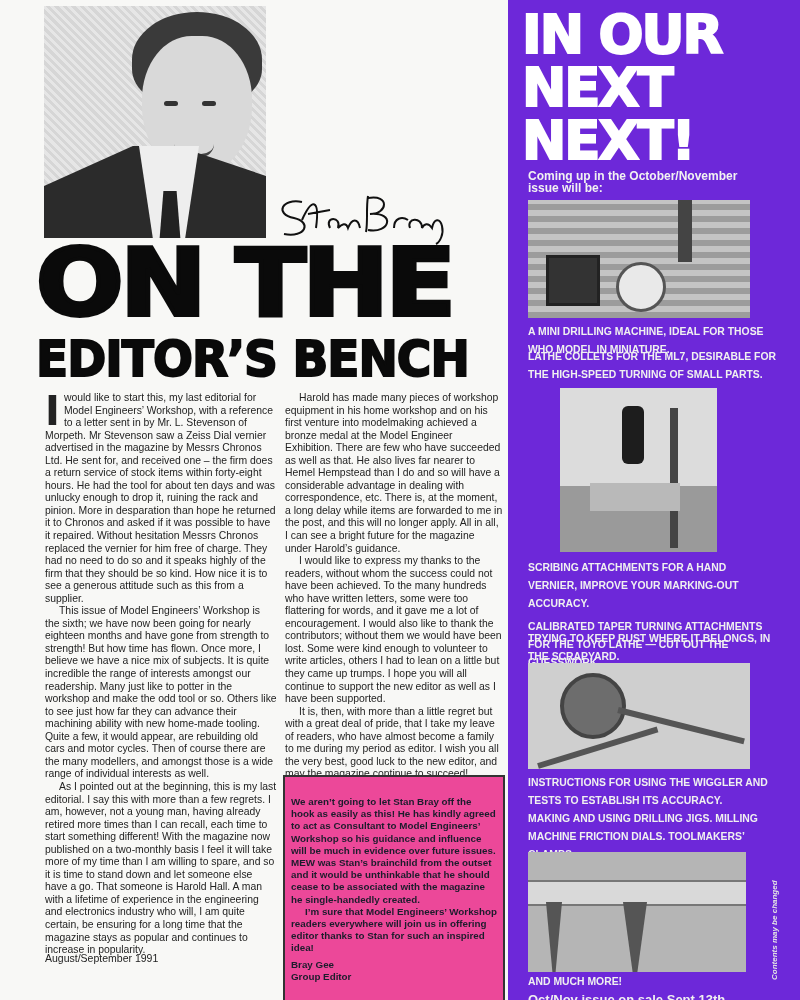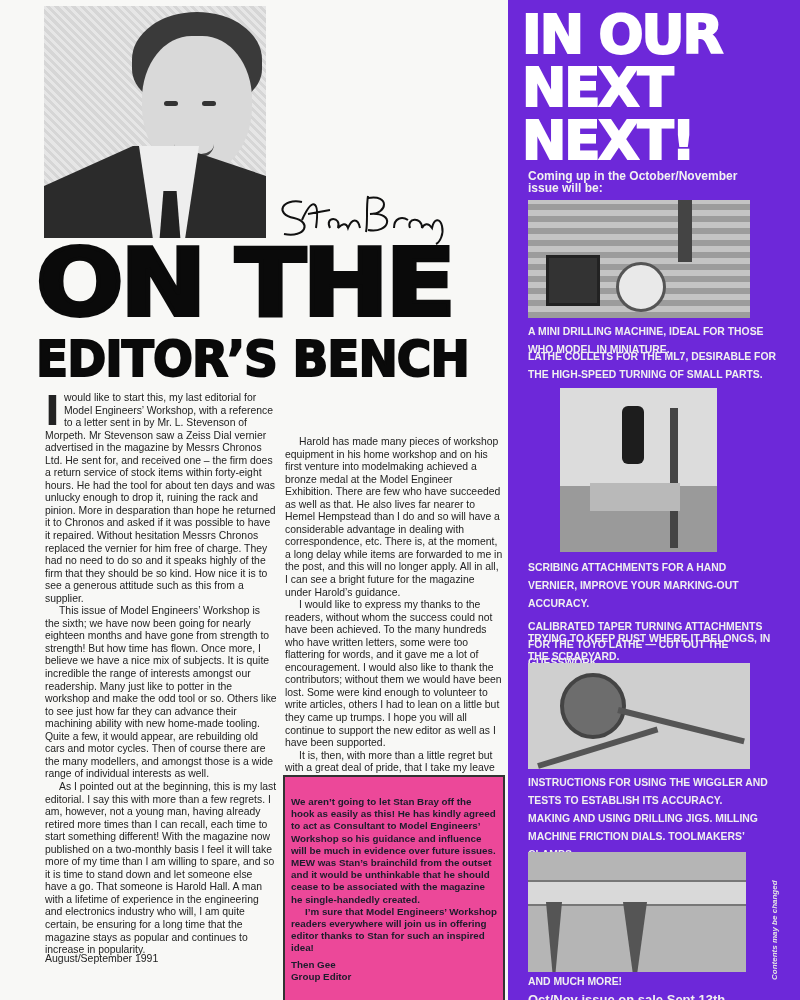--- a/index.html
+++ b/index.html
@@ -18,21 +18,21 @@
   .portrait .tie { position: absolute; left: 115px; top: 185px; width: 22px; height: 55px; background: #222; clip-path: polygon(20% 0, 80% 0, 100% 100%, 0 100%); }
 
   .signature { position: absolute; left: 272px; top: 188px; width: 230px; height: 60px; }
   .headline1 { position: absolute; left: 36px; top: 238px; width: 470px; font-family: "DejaVu Sans", sans-serif; font-weight: 900; font-size: 92px; line-height: 92px; letter-spacing: -3px; color: #0a0a0a; transform: scaleX(1.12); transform-origin: left; white-space: nowrap; -webkit-text-stroke: 4px #0a0a0a; }
   .headline2 { position: absolute; left: 36px; top: 333px; width: 470px; font-family: "DejaVu Sans", sans-serif; font-weight: 900; font-size: 50px; line-height: 52px; letter-spacing: -1px; color: #0a0a0a; white-space: nowrap; -webkit-text-stroke: 2px #0a0a0a; transform: scaleX(0.94); transform-origin: left; }
 
   .col { position: absolute; font-size: 10.4px; line-height: 12.55px; color: #222; }
   .col p { margin: 0; text-indent: 14px; }
   .col p.first { text-indent: 0; }
   .col1 { left: 45px; top: 392px; width: 232px; }
-  .col2 { left: 285px; top: 392px; width: 218px; margin-top: 44px; }
+  .col2 { left: 285px; top: 392px; width: 218px; }
   .dropcap { float: left; font-weight: 900; font-size: 40px; line-height: 34px; margin: 2px 4px 0 0; font-family: "DejaVu Sans", sans-serif; }
 
   .sidebar-box { position: absolute; left: 283px; top: 775px; width: 206px; padding: 19px 6px; background: #ec4899; border: 2px solid #333; font-size: 9.8px; line-height: 12.2px; font-weight: bold; color: #1c1c2c; }
   .sidebar-box p { margin: 0; }
   .sidebar-box p.indent { text-indent: 14px; }
   .sidebar-box .sign { margin-top: 4px; }
 
   .dateline { position: absolute; left: 45px; top: 952px; font-size: 10.5px; color: #222; }
 
   
@@ -92,21 +92,21 @@
 
   <div class="col col2">
     <p>Harold has made many pieces of workshop equipment in his home workshop and on his first venture into modelmaking achieved a bronze medal at the Model Engineer Exhibition. There are few who have succeeded as well as that. He also lives far nearer to Hemel Hempstead than I do and so will have a considerable advantage in dealing with correspondence, etc. There is, at the moment, a long delay while items are forwarded to me in the post, and this will no longer apply. All in all, I can see a bright future for the magazine under Harold’s guidance.</p>
     <p>I would like to express my thanks to the readers, without whom the success could not have been achieved. To the many hundreds who have written letters, some were too flattering for words, and it gave me a lot of encouragement. I would also like to thank the contributors; without them we would have been lost. Some were kind enough to volunteer to write articles, others I had to lean on a little but they came up trumps. I hope you will all continue to support the new editor as well as I have been supported.</p>
     <p>It is, then, with more than a little regret but with a great deal of pride, that I take my leave of readers, who have almost become a family to me during my period as editor. I wish you all the very best, good luck to the new editor, and may the magazine continue to succeed!</p>
   </div>
 
   <div class="sidebar-box">
     <p>We aren’t going to let Stan Bray off the hook as easily as this! He has kindly agreed to act as Consultant to Model Engineers’ Workshop so his guidance and influence will be much in evidence over future issues. MEW was Stan’s brainchild from the outset and it would be unthinkable that he should cease to be associated with the magazine he single-handedly created.</p>
     <p class="indent">I’m sure that Model Engineers’ Workshop readers everywhere will join us in offering editor thanks to Stan for such an inspired idea!</p>
-    <p class="sign">Then Gee</p>
+    <p class="sign">Bray Gee</p>
     <p>Group Editor</p>
   </div>
 
   <div class="dateline">August/September 1991</div>
 </div>
 
 <div class="right">
   <div class="next-title">
     <div>IN OUR</div>
     <div>NEXT</div>

